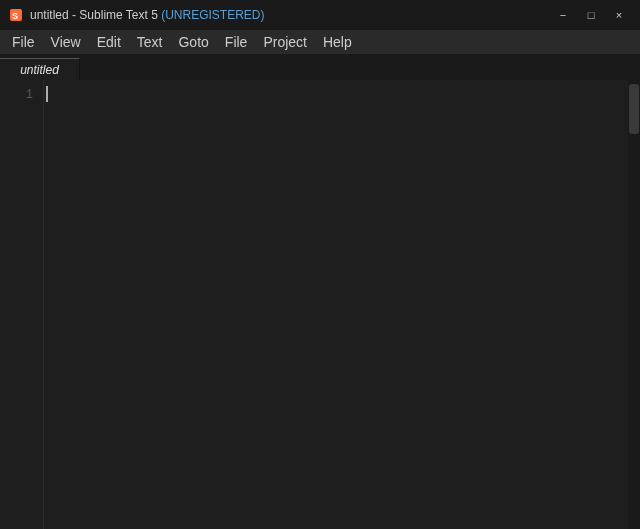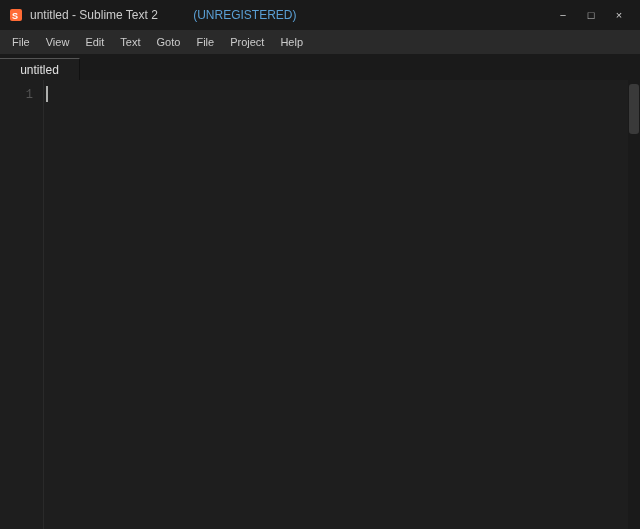--- a/index.html
+++ b/index.html
@@ -47,21 +47,20 @@
       height: 16px;
     }
 
     #title-text {
       font-size: 12px;
       color: #cccccc;
     }
 
     #title-text span.unregistered {
       color: #5a9fd4;
-      margin-left: 32px;
     }
 
     #window-controls {
       display: flex;
       align-items: center;
       gap: 2px;
     }
 
     .win-btn {
       width: 26px;
@@ -81,35 +80,36 @@
       width: 100%;
       height: 24px;
       background: #2a2a2a;
       display: flex;
       align-items: center;
       padding: 0 4px;
     }
 
     .menu-item {
       padding: 2px 8px;
-      font-size: 11px;
+      font-size: 14px;
       color: #cccccc;
       cursor: pointer;
       height: 100%;
       display: flex;
       align-items: center;
     }
 
     
     #tab-bar {
       width: 100%;
       height: 26px;
       background: #1a1a1a;
       display: flex;
       align-items: flex-end;
+      font-style: italic;
     }
 
     .tab {
       padding: 4px 16px;
       font-size: 12px;
       color: #aaa;
       background: #2a2a2a;
       cursor: pointer;
       border-top: 1px solid #333;
       border-right: 1px solid #111;
@@ -192,21 +192,21 @@
 
 <div id="title-bar">
   <div id="title-left">
     <div id="app-icon">
       <svg viewBox="0 0 16 16" xmlns="http://www.w3.org/2000/svg">
         <rect x="2" y="2" width="12" height="12" rx="2" fill="#ff6b35"></rect>
         <text x="4" y="12" font-size="9" fill="white" font-weight="bold">S</text>
       </svg>
     </div>
     <span id="title-text">
-      <span>untitled - Sublime Text 2 </span><span class="unregistered">(UNREGISTERED)</span>
+      <span>untitled - Sublime Text 5 </span><span class="unregistered">(UNREGISTERED)</span>
     </span>
   </div>
   <div id="window-controls">
     <button class="win-btn">−</button>
     <button class="win-btn">□</button>
     <button class="win-btn close">×</button>
   </div>
 </div>
 
 <div id="menu-bar">

